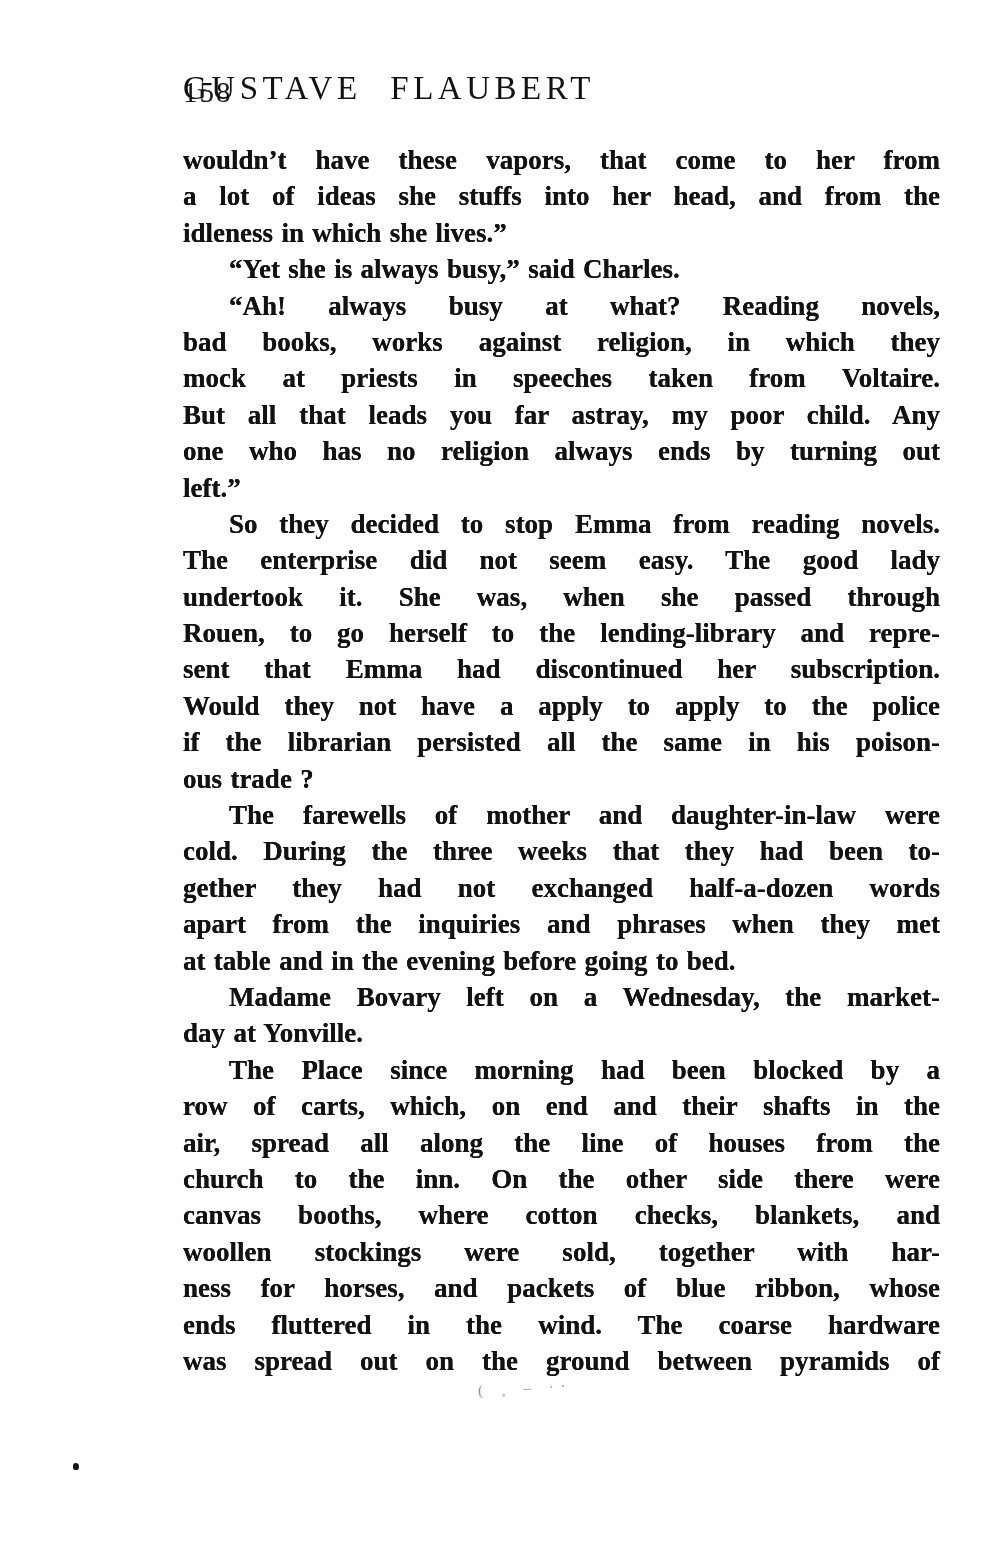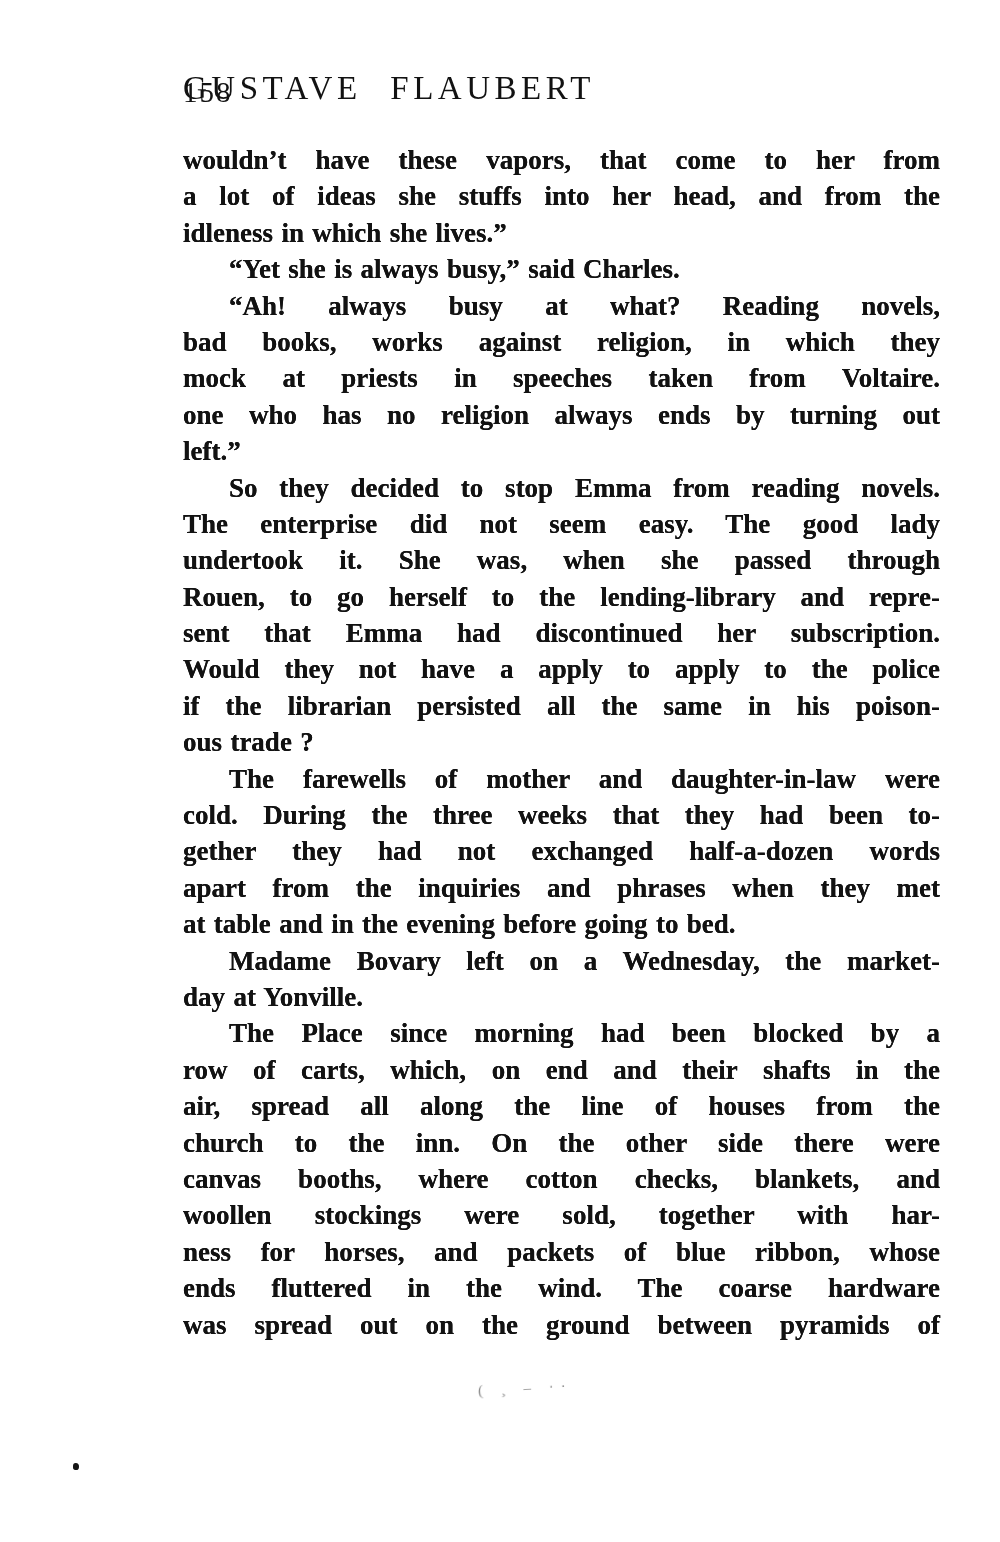--- a/index.html
+++ b/index.html
@@ -100,20 +100,21 @@
   </div>
 
   <div class="text-body">
       <div class="line just">wouldn’t have these vapors, that come to her from</div>
       <div class="line just">a lot of ideas she stuffs into her head, and from the</div>
       <div class="line">idleness in which she lives.”</div>
       <div class="line indent">“Yet she is always busy,” said Charles.</div>
       <div class="line indent just">“Ah! always busy at what? Reading novels,</div>
       <div class="line just">bad books, works against religion, in which they</div>
       <div class="line just">mock at priests in speeches taken from Voltaire.</div>
+      <div class="line just">But all that leads you far astray, my poor child. Any</div>
       <div class="line just">one who has no religion always ends by turning out</div>
       <div class="line">left.”</div>
       <div class="line indent just">So they decided to stop Emma from reading novels.</div>
       <div class="line just">The enterprise did not seem easy. The good lady</div>
       <div class="line just">undertook it. She was, when she passed through</div>
       <div class="line just">Rouen, to go herself to the lending-library and repre-</div>
       <div class="line just">sent that Emma had discontinued her subscription.</div>
       <div class="line just">Would they not have a apply to apply to the police</div>
       <div class="line just">if the librarian persisted all the same in his poison-</div>
       <div class="line">ous trade ?</div>

